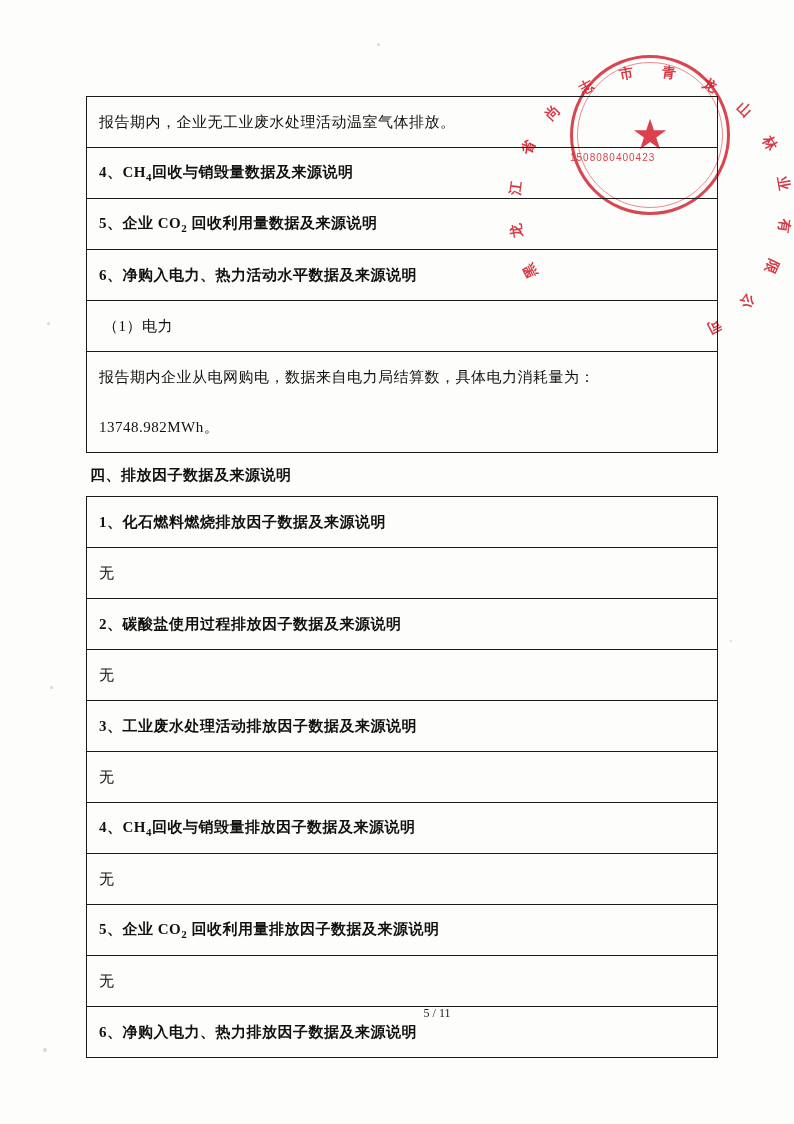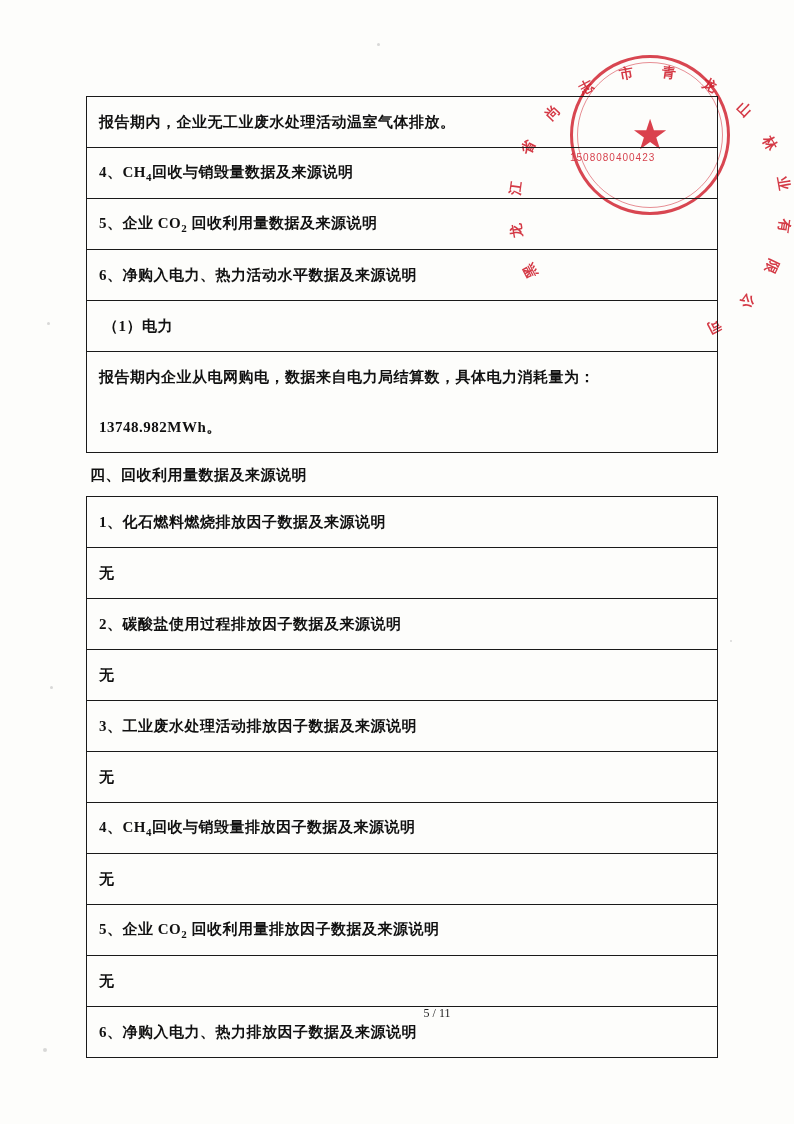--- a/index.html
+++ b/index.html
@@ -43,21 +43,21 @@
     padding: 8px 10px 8px 12px;
     font-size: 15px;
     line-height: 1.5;
     vertical-align: middle;
     letter-spacing: .5px;
   }
   td.head {
     font-weight: bold;
   }
   td.body {
-    font-weight: bold;
+    font-weight: normal;
   }
   .tall {
     height: 34px;
   }
   .section-title {
     font-weight: bold;
     font-size: 15px;
     letter-spacing: .5px;
     margin: 13px 0 11px 4px;
   }
@@ -196,21 +196,21 @@
       </tr>
       <tr>
         <td class="body tall" style="border-bottom:none;">报告期内企业从电网购电，数据来自电力局结算数，具体电力消耗量为：</td>
       </tr>
       <tr>
         <td class="body tall" style="border-top:none;">13748.982MWh。</td>
       </tr>
     </tbody>
       </table>
 
-    <div class="section-title">四、回收利用量数据及来源说明</div>
+    <div class="section-title">四、排放因子数据及来源说明</div>
 
     <table class="doc">
       <tbody>
           <tr>
         <td class="head tall">1、化石燃料燃烧排放因子数据及来源说明</td>
       </tr>
       <tr>
         <td class="body tall">无</td>
       </tr>
       <tr>

